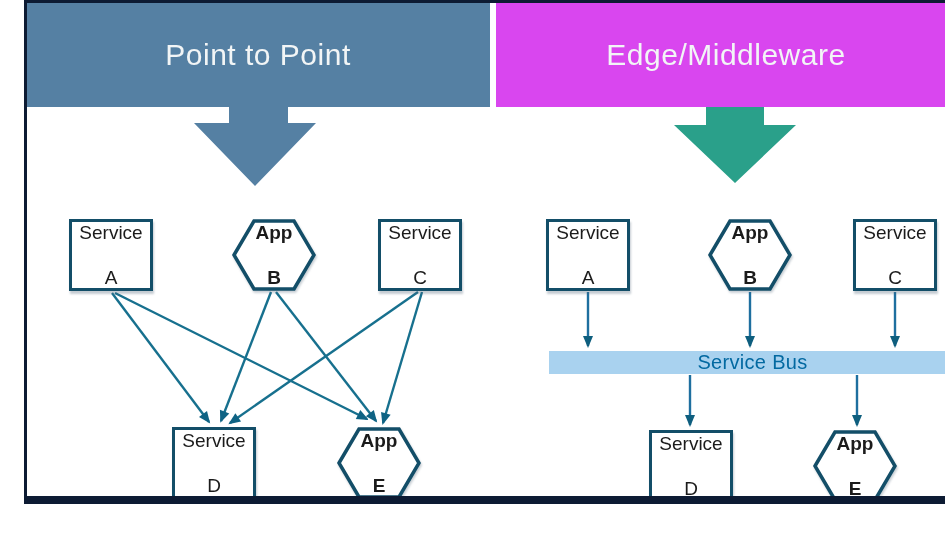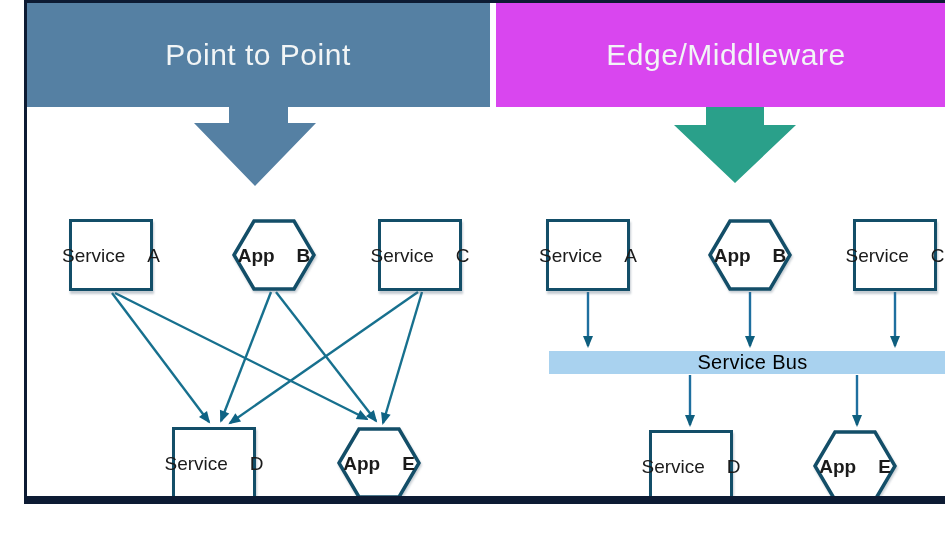--- a/index.html
+++ b/index.html
@@ -12,25 +12,25 @@
   .banner-title{color:#F2F5F6;font-size:30px;letter-spacing:0.5px;}
   .overlay{position:absolute;left:0;top:0;width:945px;height:533px;z-index:4;}
   .lineL{stroke:#17708E;stroke-width:2.4;fill:none;}
   .lineR{stroke:#1E6F9F;stroke-width:2.4;fill:none;}
   .node{position:absolute;z-index:10;}
   .square{width:84px;height:72px;background:#ffffff;border:3.5px solid #134E68;
           box-sizing:border-box;box-shadow:1px 3px 2px rgba(90,110,125,0.35);}
   .hexwrap{width:84px;height:72px;font-weight:bold;}
   .hexwrap svg{position:absolute;inset:0;width:100%;height:100%;filter:drop-shadow(1px 2px 1px rgba(90,110,125,0.35));}
   .hexwrap polygon{fill:#ffffff;stroke:#134E68;stroke-width:3.5;}
-  .nlabel{position:absolute;inset:0;display:flex;flex-direction:row;align-items:center;justify-content:center;
+  .nlabel{position:absolute;inset:0;display:flex;flex-direction:column;align-items:center;justify-content:center;
           font-size:19px;line-height:23px;color:#1B1B1B;text-align:center;gap:22px;}
   .bus{position:absolute;left:525px;top:351px;width:407px;height:23px;background:#A9D2EF;
        display:flex;align-items:center;justify-content:center;z-index:8;}
-  .bus-label{font-size:20px;color:#000000;letter-spacing:0.3px;}
+  .bus-label{font-size:20px;color:#0369a1;letter-spacing:0.3px;}
 </style>
 </head>
 <body>
 
 <div class="canvas">
 
   <div class="banner banner-left">
     <span class="banner-title">Point to Point</span>
   </div>
   <div class="banner banner-right">

